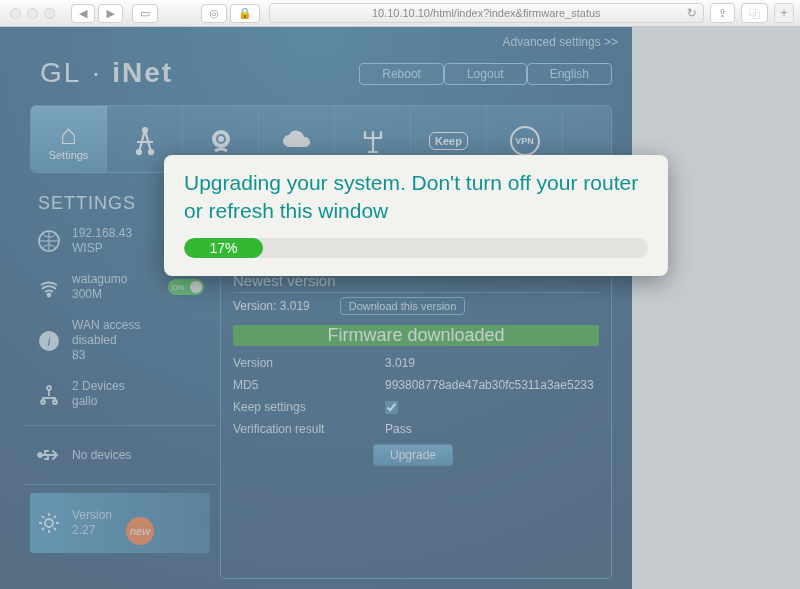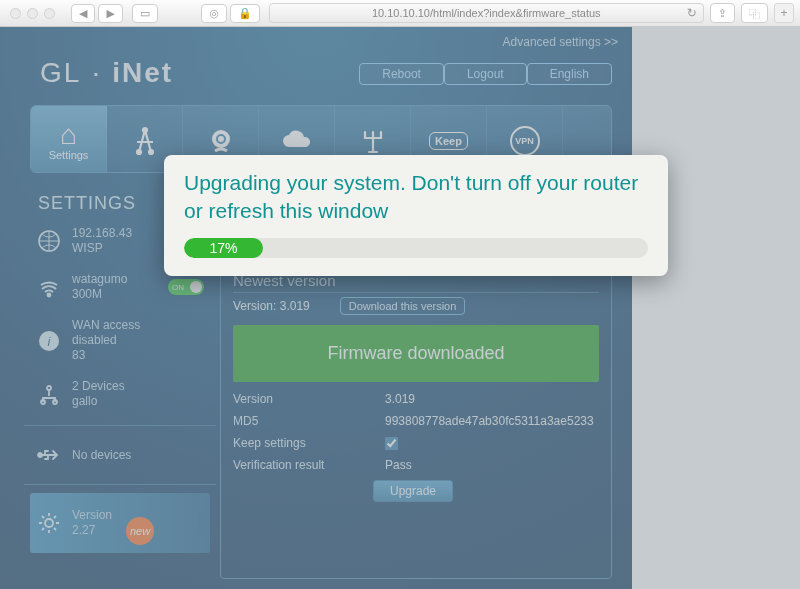--- a/index.html
+++ b/index.html
@@ -45,21 +45,21 @@
   .main{flex:1;margin-left:10px;border:1px solid #3d7ea8;border-radius:4px;padding:10px 12px;background:rgba(10,55,90,0.2);overflow:hidden;font-size:12px;}
   .kv{display:flex;gap:22px;padding:4px 0;align-items:center;}
   .kv .k{width:130px;color:#cfe2ec;}
   .kv .v{color:#e6eef3;}
   .off-tog{width:48px;height:16px;border-radius:9px;background:#ff9f1c;position:relative;font-size:9px;color:#fff;display:flex;align-items:center;justify-content:flex-end;padding-right:5px;}
   .off-tog:after{content:"";position:absolute;left:2px;top:2px;width:12px;height:12px;border-radius:50%;background:#fff;}
   .sel-box{background:#d9e2ea;color:#333;font-size:11px;border-radius:3px;padding:1px 14px 1px 6px;position:relative;}
   .sel-box:after{content:"";position:absolute;right:3px;top:4px;border:3px solid transparent;border-top-color:#555;}
   .section-h{color:#bcd6e6;font-size:15px;border-bottom:1px solid #35739c;padding:6px 0 3px;margin-top:4px;}
   .dl-btn{border:1px solid #5aa9d3;border-radius:4px;padding:2px 8px;font-size:11px;color:#cfe6f2;margin-left:8px;}
-  .banner{background:#1d9c1d;color:#fff;text-align:center;font-size:18px;padding:18px 0;border-radius:2px;margin:6px 0;}
+  .banner{background:#1d9c1d;color:#fff;text-align:center;font-size:18px;padding:0 0;border-radius:2px;margin:6px 0;}
   .up-btn{background:linear-gradient(#4a9fcd,#2b79aa);border:1px solid #2a6f9c;color:#e9f4fa;font-size:12px;padding:3px 16px;border-radius:3px;margin-left:140px;margin-top:4px;}
   .chk{accent-color:#2b79aa;}
   .divider{height:1px;background:#2b6b95;border:none;margin:8px -6px;}
   
   .dim{position:absolute;top:27px;left:0;right:0;bottom:0;background:rgba(150,160,168,0.55);}
   
   .modal{position:absolute;top:155px;left:164px;width:504px;background:#f2f2ee;border-radius:8px;box-shadow:0 6px 24px rgba(0,0,0,0.35);padding:14px 20px 18px;}
   .modal-msg{color:#0f9393;font-size:21px;line-height:1.35;margin-bottom:12px;}
   .pbar{height:20px;border-radius:10px;background:#e2e2de;position:relative;overflow:hidden;}
   .pfill{position:absolute;left:0;top:0;bottom:0;width:17%;background:#34b834;border-radius:10px;display:flex;align-items:center;justify-content:center;color:#fff;font-size:14px;}

